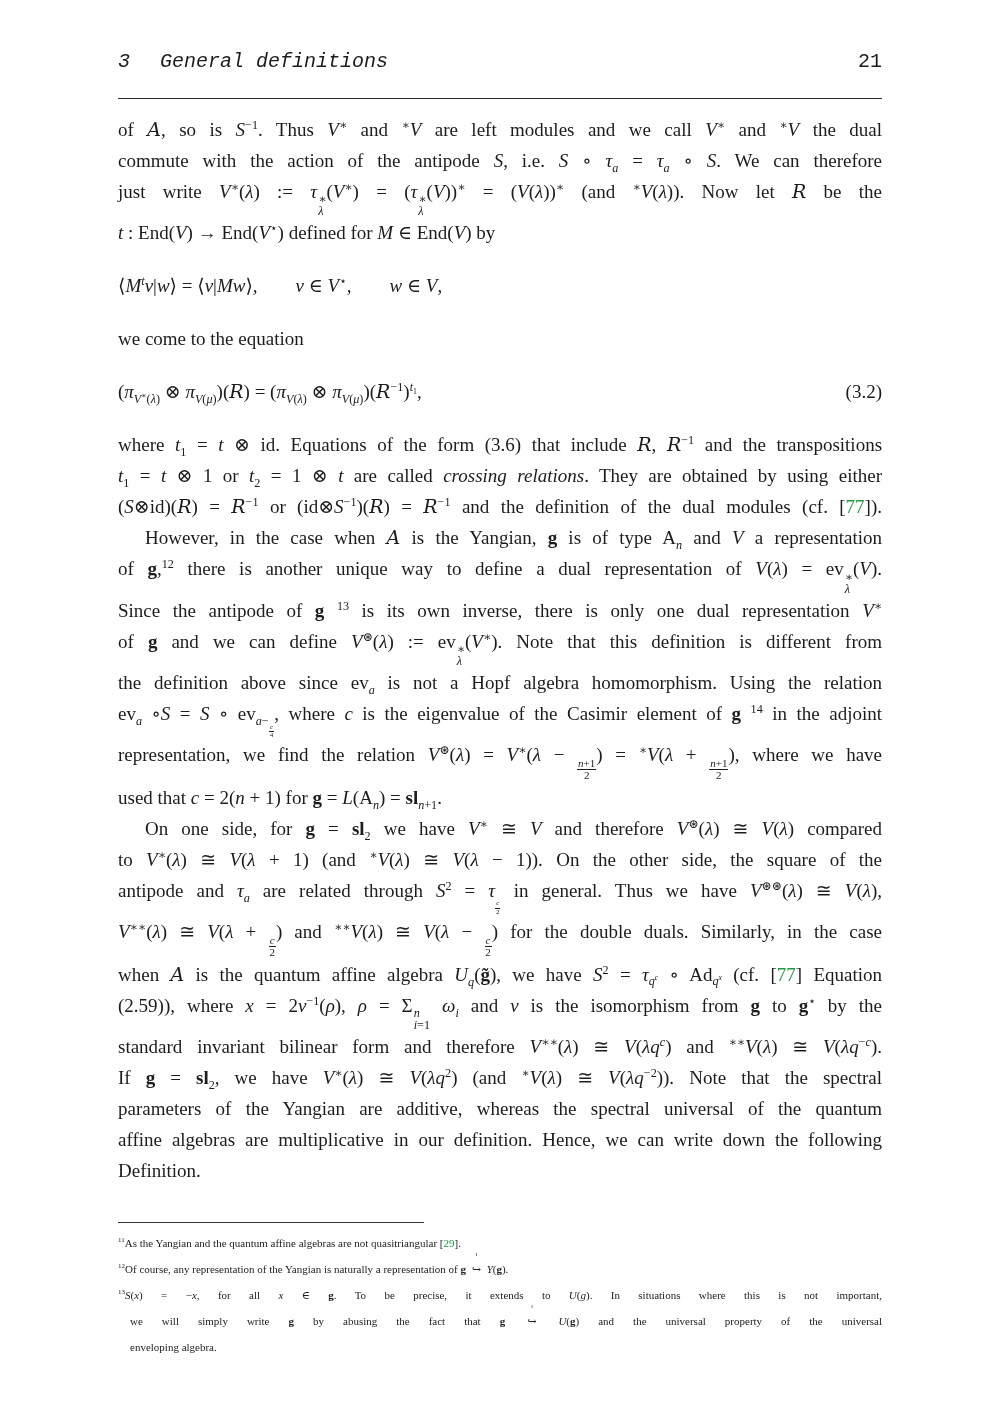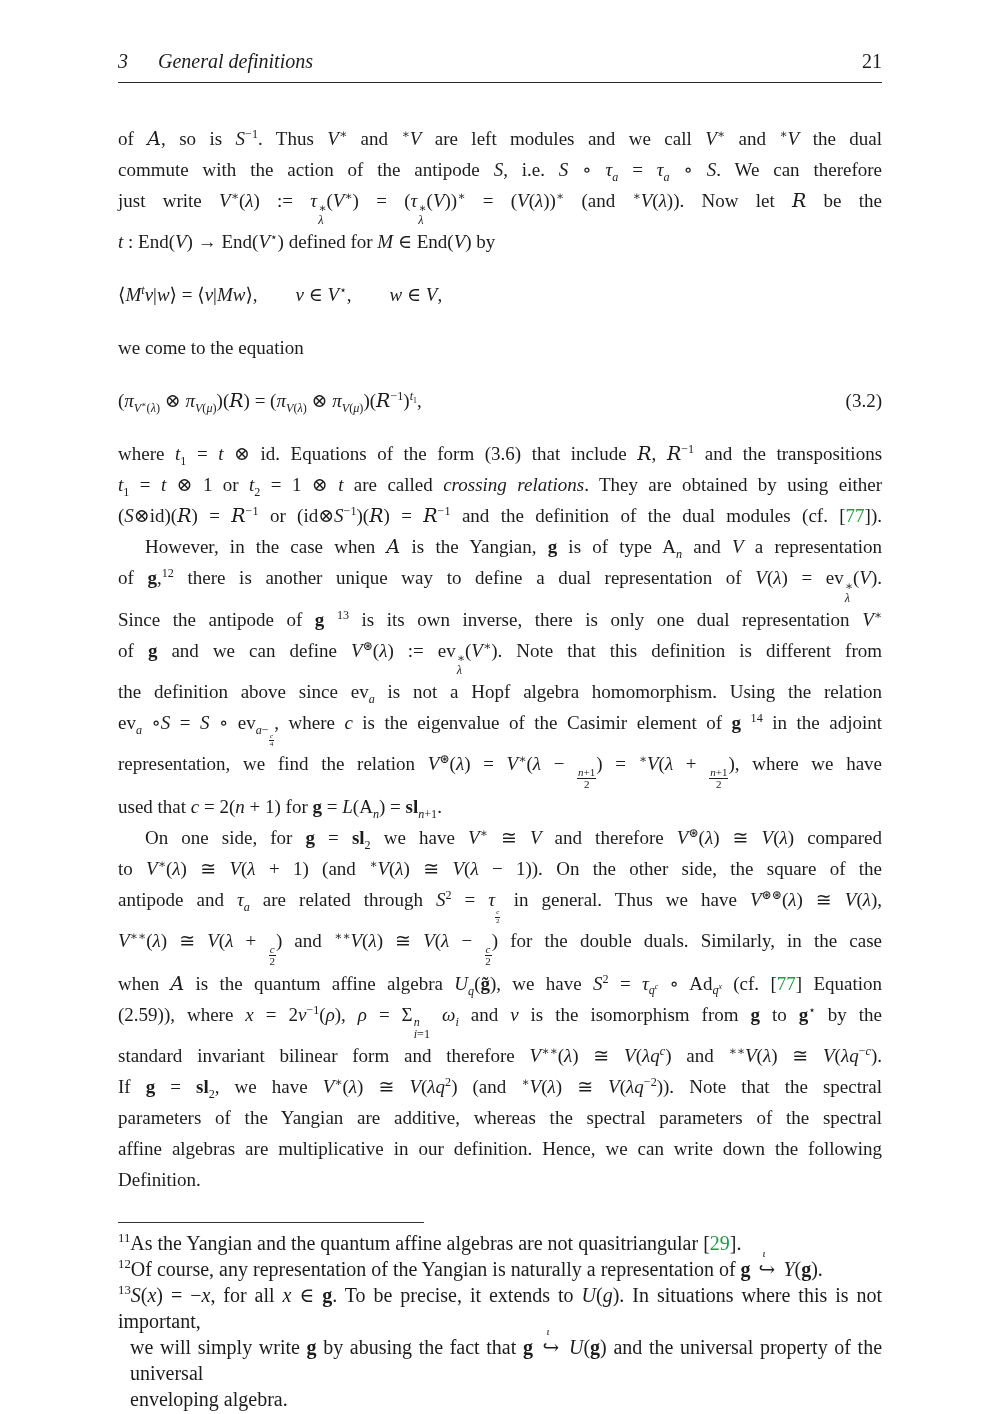--- a/index.html
+++ b/index.html
@@ -6,41 +6,41 @@
   html,body{margin:0;padding:0;background:#ffffff;}
   .page{
     position:relative; width:1000px; height:1414px; background:#ffffff;
     font-family:"Liberation Serif","DejaVu Serif","DejaVu Sans",serif;
     color:var(--text); overflow:hidden;
   }
   
   .hdr{
     position:absolute; top:50px; left:118px; right:118px;
     display:flex; justify-content:space-between; align-items:baseline;
-    font-size:20px; border-bottom:1.5px solid #2a2a2a; padding-bottom:9px;
+    font-size:20px; border-bottom:1.5px solid #2a2a2a; padding-bottom:25px;font-family:Liberation Mono, monospace;
   }
   .hdr-left{font-style:italic;}
   .sec-num{margin-right:30px;}
   
   .doc-body{
     position:absolute; top:80px; left:118px; width:764px;
     font-size:19px; line-height:31px;
   }
   .para{margin:0;}
-  .para.first{margin-top:43px;}
+  .para.first{margin-top:34px;}
   .para.gap{}
   .line{text-align:justify; white-space:nowrap0;}
   .line.jst{text-align-last:justify;}
   .line.ind{text-indent:27px;}
   .eq{position:relative; text-align:left; margin:22px 0; line-height:31px;}
   .eqtag{position:absolute; right:0; top:0;}
   
   .footnotes{
     position:absolute; top:1222px; left:118px; width:764px;
-    font-size:20px; line-height:26px;
+    font-size:11px; line-height:26px;
   }
   .fnrule{width:306px; border-top:1.3px solid #333; margin-bottom:7px;}
   .fline{text-align:justify;}
   .fline.jst{text-align-last:justify;}
   .fline.cont{padding-left:12px;}
   
   i{font-style:italic;}
   sup{font-size:64%; line-height:0;}
   sub{font-size:64%; line-height:0;}
   .cal{font-style:italic; font-family:"DejaVu Serif","Liberation Serif",serif;}
@@ -130,21 +130,21 @@
             <span class="fn"><i>c</i></span>
             <span class="fd">2</span>
           </span>) for the double duals.  Similarly, in the case</div>
         <div class="line jst">when <span class="cal">A</span> is the quantum affine algebra <i>U</i><sub><i>q</i></sub>(<span class="frak">g̃</span>), we have <i>S</i><sup>2</sup> = <i>τ</i><sub><i>q</i><sup><i>c</i></sup></sub> ∘ Ad<sub><i>q</i><sup><i>x</i></sup></sub> (cf. [<span class="cite">77</span>] Equation</div>
         <div class="line jst">(2.59)), where <i>x</i> = 2<i>ν</i><sup>−1</sup>(<i>ρ</i>), <i>ρ</i> = Σ<span class="ss">
             <span class="sst"><i>n</i></span>
             <span class="ssb"><i>i</i>=1</span>
           </span> <i>ω</i><sub><i>i</i></sub> and <i>ν</i> is the isomorphism from <span class="frak">g</span> to <span class="frak">g</span><sup>⋆</sup> by the</div>
         <div class="line jst">standard invariant bilinear form and therefore <i>V</i><sup>∗∗</sup>(<i>λ</i>) ≅ <i>V</i>(<i>λq</i><sup><i>c</i></sup>) and <sup>∗∗</sup><i>V</i>(<i>λ</i>) ≅ <i>V</i>(<i>λq</i><sup>−<i>c</i></sup>).</div>
         <div class="line jst">If <span class="frak">g</span> = <span class="frak">sl</span><sub>2</sub>, we have <i>V</i><sup>∗</sup>(<i>λ</i>) ≅ <i>V</i>(<i>λq</i><sup>2</sup>) (and <sup>∗</sup><i>V</i>(<i>λ</i>) ≅ <i>V</i>(<i>λq</i><sup>−2</sup>)).  Note that the spectral</div>
-        <div class="line jst">parameters of the Yangian are additive, whereas the spectral parameters of the spectral</div>
+        <div class="line jst">parameters of the Yangian are additive, whereas the spectral universal of the quantum</div>
         <div class="line jst">affine algebras are multiplicative in our definition.  Hence, we can write down the following</div>
         <div class="line">Definition.</div>
       </div>
     </div>
 
   <div class="footnotes">
     <div class="fnrule"></div>
     <div>
         <div class="fline"><sup>11</sup>As the Yangian and the quantum affine algebras are not quasitriangular [<span class="cite">29</span>].</div>
         <div class="fline"><sup>12</sup>Of course, any representation of the Yangian is naturally a representation of <span class="frak">g</span> <span class="hook"><span class="hookt">ι</span>↪</span> <i>Y</i>(<span class="frak">g</span>).</div>

